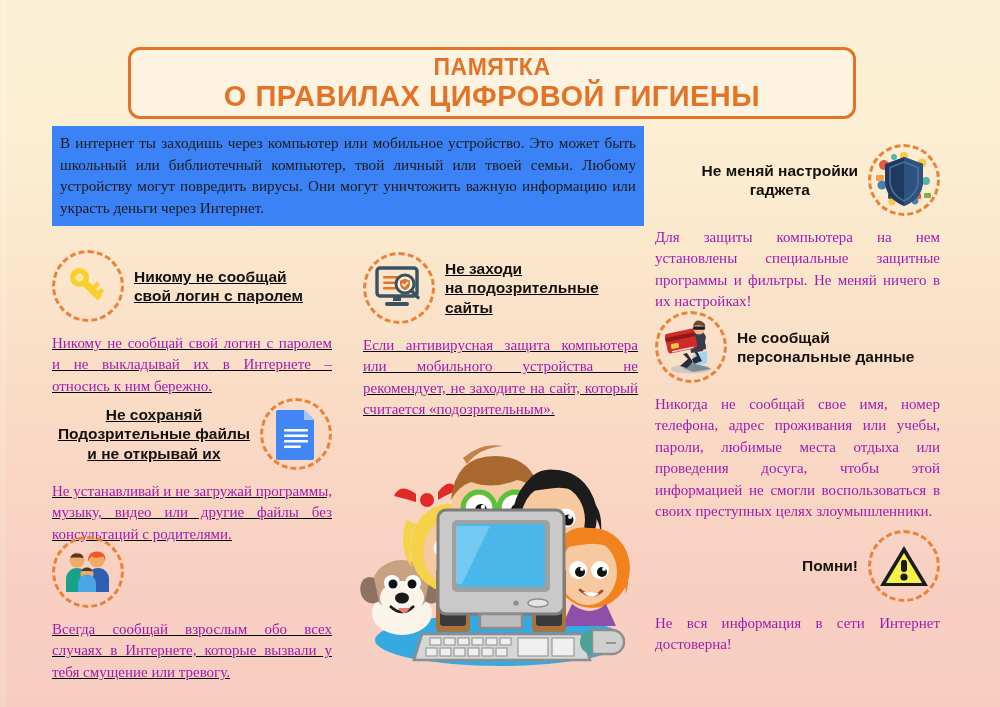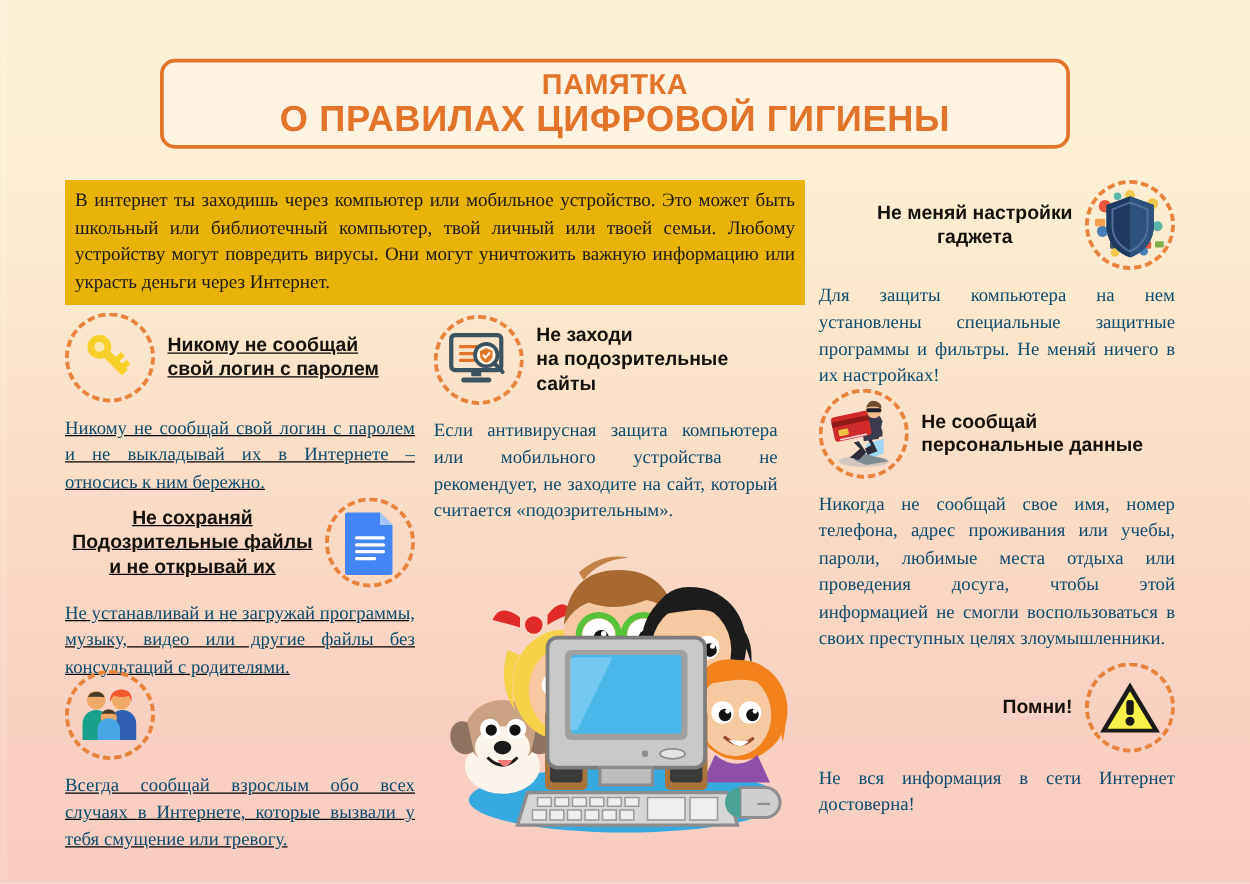--- a/index.html
+++ b/index.html
@@ -63,25 +63,25 @@
     letter-spacing: .5px;
     line-height: 1.05;
   }
   .title-line1 { font-size: 23px; }
   .title-line2 { font-size: 29px; }
 
   
   .intro {
     position: absolute;
     left: 52px;
-    top: 144px;
+    top: 126px;
     width: 592px;
     box-sizing: border-box;
     padding: 6px 8px 8px 8px;
-    background: #eab308;
+    background: #3b82f6;
     font-size: 15.2px;
     line-height: 1.42;
     text-align: justify;
     color: #1d1a17;
   }
 
   
   .section {
     position: absolute;
   }
@@ -98,21 +98,21 @@
     line-height: 1.25;
     color: #14110f;
     white-space: pre-line;
   }
   .head.right-icon .head-title { text-align: center; }
 
   .body-text {
     font-size: 15px;
     line-height: 1.43;
     text-align: justify;
-    color: #0c4a6e;
+    color: #a21caf;
     margin-top: 11px;
   }
 
   
   .badge {
     width: 72px;
     height: 72px;
     flex: 0 0 72px;
     border-radius: 50%;
     border: 3px dashed #e9823a;
@@ -207,21 +207,21 @@
 
           <circle cx="25" cy="26" r="6.5" fill="#f0a967"></circle>
           <path d="M25 19.5c-3.4 0-5.2 1.8-5.6 3.8 1.8-.4 8-.5 11.2.2-.5-2.3-2.2-4-5.6-4z" fill="#4a3a2c"></path>
           <path d="M16 44 v-8.5 a9 9 0 0 1 18 0 V44 z" fill="#49a6e6"></path>
         </svg>
       </span>
     </div>
     <div class="body-text">Всегда сообщай взрослым обо всех случаях в Интернете, которые вызвали у тебя смущение или тревогу.</div>
   </div>
 
-  <div class="section col-mid" style="left:347px; top:252px;">
+  <div class="section col-mid" style="left:363px; top:252px;text-decoration:underline;">
     <div class="head">
       <span class="badge">
         <svg width="52" height="48" viewBox="0 0 52 48" aria-hidden="true">
           <rect x="4" y="4" width="40" height="28" rx="3" fill="none" stroke="#3b5260" stroke-width="3.4"></rect>
           <g fill="#e2742a">
             <rect x="10" y="12" width="20" height="2.6" rx="1.3"></rect>
             <rect x="10" y="17.5" width="20" height="2.6" rx="1.3"></rect>
             <rect x="10" y="23" width="13" height="2.6" rx="1.3"></rect>
           </g>
           <path d="M20 32 h8 v5 h-8 z" fill="#3b5260"></path>

